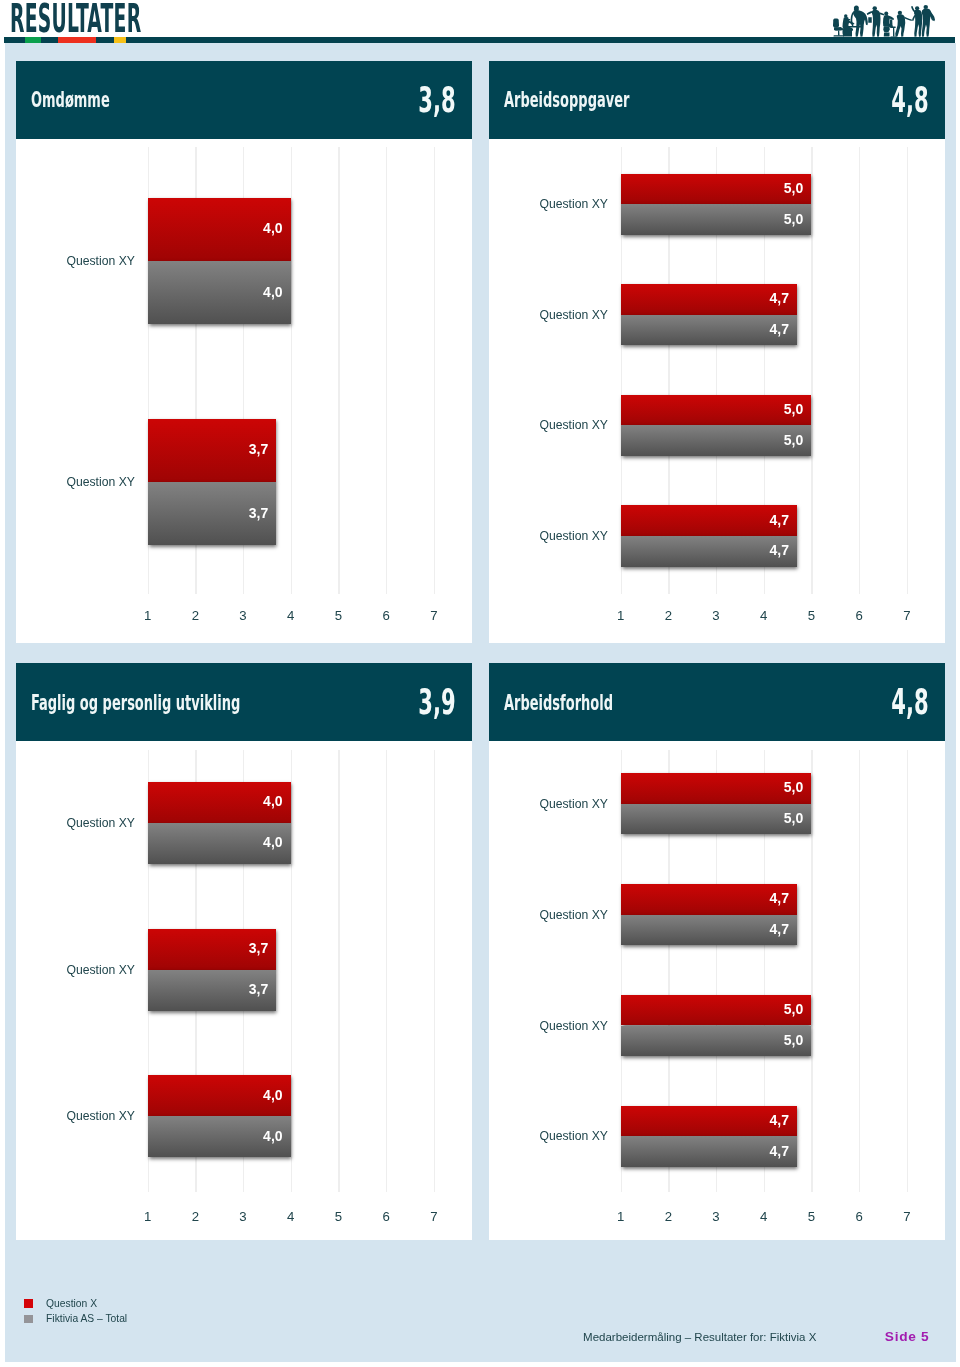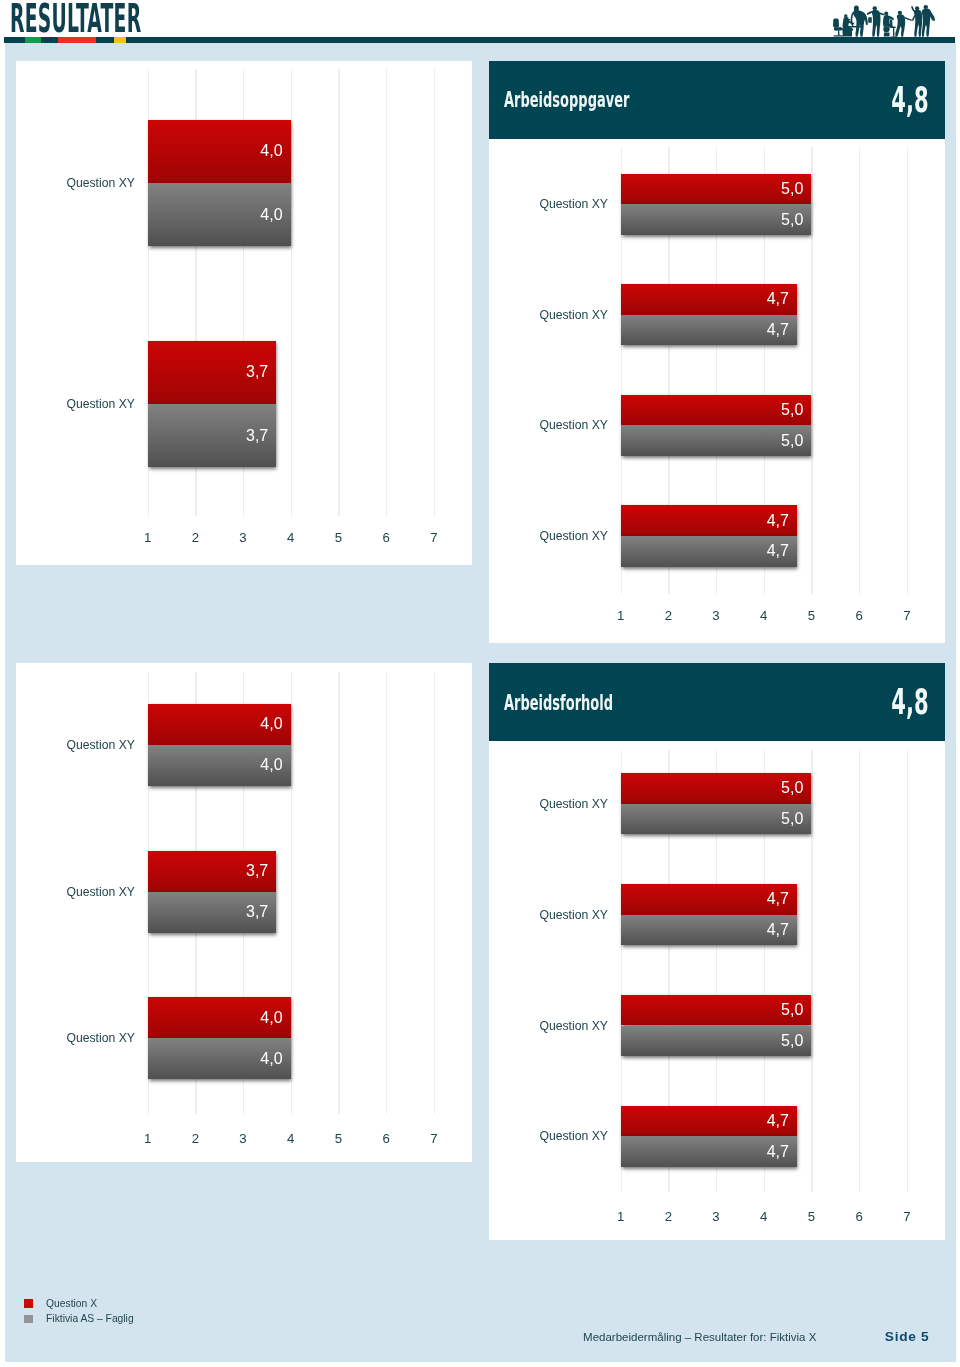--- a/index.html
+++ b/index.html
@@ -37,34 +37,34 @@
   .panel.c2 .pbody,.panel.c3 .pbody{height:499px;}
 
   
   .plot{position:absolute;left:0;top:0;right:0;bottom:0;}
   .gl{position:absolute;width:1.2px;background:#eeeeee;}
   .catlabel{position:absolute;text-align:right;font-size:12.2px;color:#21464d;white-space:nowrap;line-height:12.2px;}
   .bar{position:absolute;}
   .bar.red{background:linear-gradient(to bottom,#cc0505 0%,#9e0404 100%);}
   .bar.gray{background:linear-gradient(to bottom,#828282 0%,#505050 100%);}
   .bar .vlab{position:absolute;right:8.2px;top:50%;transform:translateY(-50%);
-             font-size:16px;font-weight:normal;color:#ffffff;line-height:13.7px;white-space:nowrap;}
+             font-size:14px;font-weight:bold;color:#ffffff;line-height:13.7px;white-space:nowrap;}
   .bar.shadow{box-shadow:0.9px 2.0px 3.6px rgba(0,0,0,0.55);}
   .xtick{position:absolute;font-size:13.2px;font-weight:normal;color:#21464d;text-align:center;line-height:13.2px;}
 
   
   .legend{position:absolute;left:23.7px;top:1297.5px;}
   .legrow{position:relative;height:15.2px;}
   .legsw{position:absolute;left:0;top:1.9px;width:9.6px;height:8.3px;}
   .legtxt{position:absolute;left:22.4px;top:1.2px;font-size:10.3px;color:#21464d;white-space:nowrap;line-height:10.3px;}
 
   
   .footer{position:absolute;left:0;top:1331px;width:960px;height:16px;}
   .ftext{position:absolute;left:583.1px;top:1.4px;font-size:11.5px;color:#21464d;line-height:11.5px;white-space:nowrap;}
-  .fpage{position:absolute;left:884.8px;top:-0.6px;font-size:13.7px;letter-spacing:0.72px;font-weight:bold;color:#0c4a6e;line-height:13.7px;white-space:nowrap;text-align:center;}
+  .fpage{position:absolute;left:884.8px;top:-0.6px;font-size:13.7px;letter-spacing:0.72px;font-weight:bold;color:#a21caf;line-height:13.7px;white-space:nowrap;text-align:center;}
 </style>
 </head>
 <body>
 
 <div class="page">
 
   <div class="pagebg"></div>
 
   <div class="topband">
     <div class="brand">RESULTATER</div>
@@ -111,20 +111,24 @@
           <path d="M358 46L352 40L347 31L344 22L350 20L354 30L358 37L362 41Z"></path>
           <path d="M359 54L354 62L350 70L348 78L353 80L357 70L361 62Z"></path>
           <path d="M394 24a9 8 0 1 0 18 0a9 8 0 1 0 -18 0Z"></path>
           <path d="M396 30L410 30L418 33L423 40L427 50L430 62L432 75L429 79L425 71L422 61L420 75L419 94L417 112L416 129L414 142L407 143L405 128L407 106L404 94L400 110L397 128L396 142L388 143L387 129L390 103L392 78L390 58L387 47L388 38L393 34Z"></path>
           <path d="M422 43L430 52L437 63L440 75L437 81L431 77L428 66L422 56L418 48Z"></path>
         </g>
     </svg>
   </div>
 
   <div class="panel c0">
+    <div class="phead">
+      <div class="ptitle">Omdømme</div>
+      <div class="pscore">3,8</div>
+    </div>
     <div class="pbody">
         <div class="plot" id="plot0">
           <div class="gl" style="left: 131.6px; top: 8.5px; height: 446.8px;"></div>
           <div class="gl" style="left: 179.32px; top: 8.5px; height: 446.8px;"></div>
           <div class="gl" style="left: 227.04px; top: 8.5px; height: 446.8px;"></div>
           <div class="gl" style="left: 274.76px; top: 8.5px; height: 446.8px;"></div>
           <div class="gl" style="left: 322.48px; top: 8.5px; height: 446.8px;"></div>
           <div class="gl" style="left: 370.2px; top: 8.5px; height: 446.8px;"></div>
           <div class="gl" style="left: 417.92px; top: 8.5px; height: 446.8px;"></div>
           <div class="catlabel" style="right: 337.1px; top: 116.5px;">Question XY</div>
@@ -199,20 +203,24 @@
           <div class="xtick" style="left: 215.04px; width: 24px; top: 470.6px;">3</div>
           <div class="xtick" style="left: 262.76px; width: 24px; top: 470.6px;">4</div>
           <div class="xtick" style="left: 310.48px; width: 24px; top: 470.6px;">5</div>
           <div class="xtick" style="left: 358.2px; width: 24px; top: 470.6px;">6</div>
           <div class="xtick" style="left: 405.92px; width: 24px; top: 470.6px;">7</div>
         </div>
       </div>
   </div>
 
   <div class="panel c2">
+    <div class="phead">
+      <div class="ptitle">Faglig og personlig utvikling</div>
+      <div class="pscore">3,9</div>
+    </div>
     <div class="pbody">
         <div class="plot" id="plot2">
           <div class="gl" style="left: 131.6px; top: 8.8px; height: 442.2px;"></div>
           <div class="gl" style="left: 179.32px; top: 8.8px; height: 442.2px;"></div>
           <div class="gl" style="left: 227.04px; top: 8.8px; height: 442.2px;"></div>
           <div class="gl" style="left: 274.76px; top: 8.8px; height: 442.2px;"></div>
           <div class="gl" style="left: 322.48px; top: 8.8px; height: 442.2px;"></div>
           <div class="gl" style="left: 370.2px; top: 8.8px; height: 442.2px;"></div>
           <div class="gl" style="left: 417.92px; top: 8.8px; height: 442.2px;"></div>
           <div class="catlabel" style="right: 337.1px; top: 75.9px;">Question XY</div>
@@ -300,21 +308,21 @@
       </div>
   </div>
 
   <div class="legend" id="legend">
       <div class="legrow">
         <span class="legsw" style="background: rgb(212, 3, 8);"></span>
         <span class="legtxt">Question X</span>
       </div>
       <div class="legrow">
         <span class="legsw" style="background: rgb(148, 148, 152);"></span>
-        <span class="legtxt">Fiktivia AS – Faglig</span>
+        <span class="legtxt">Fiktivia AS – Total</span>
       </div>
     </div>
 
   <div class="footer">
     <div class="ftext">Medarbeidermåling – Resultater for: Fiktivia X</div>
     <div class="fpage">Side 5</div>
   </div>
 
 </div>
 

